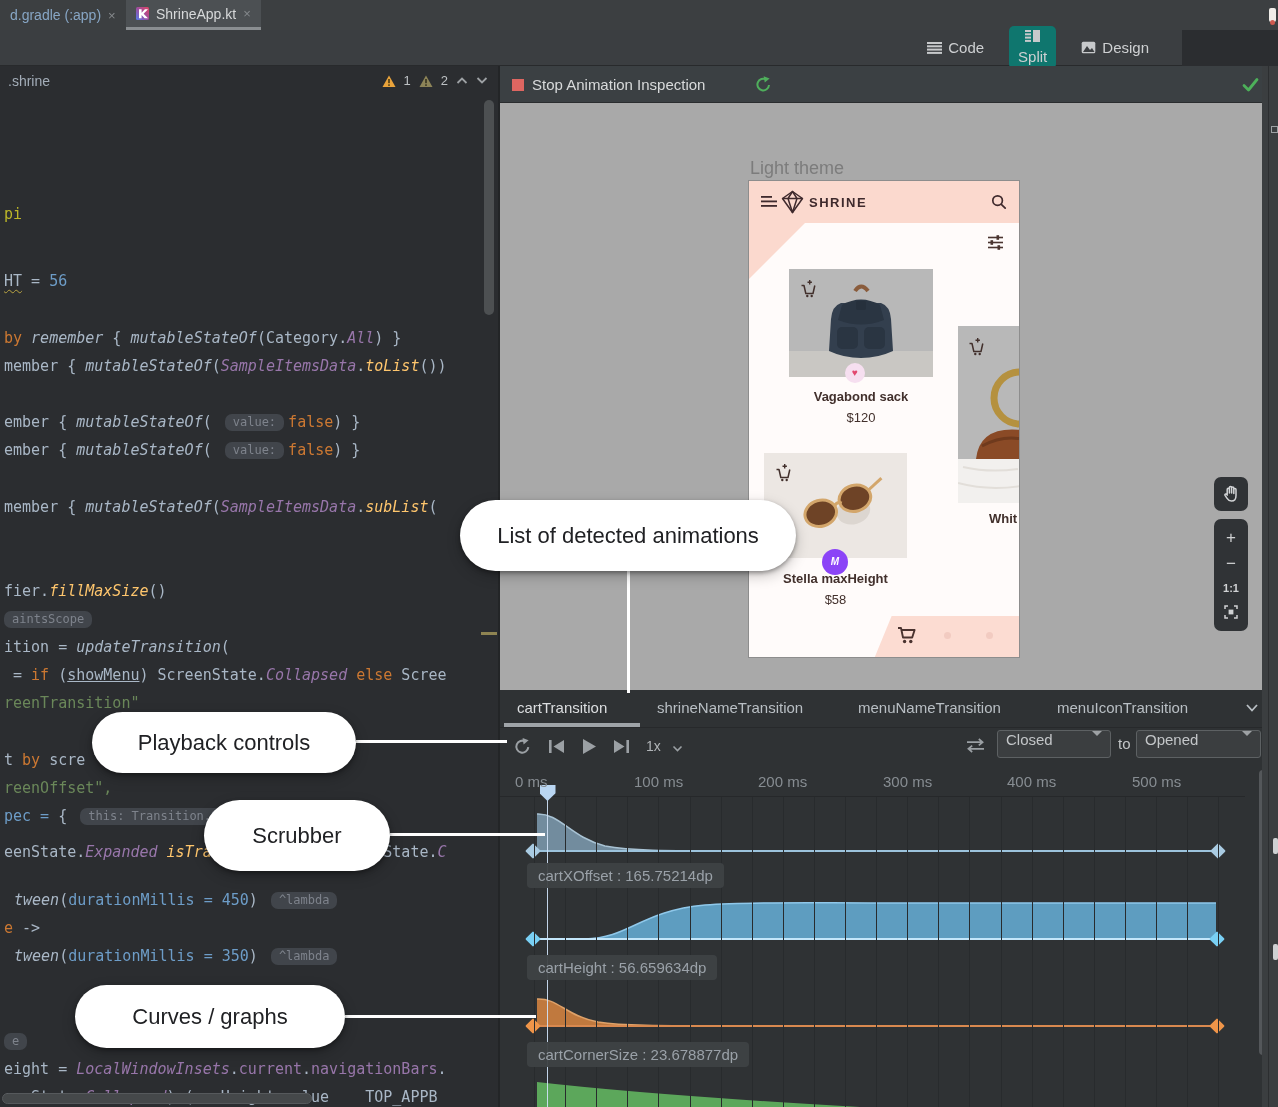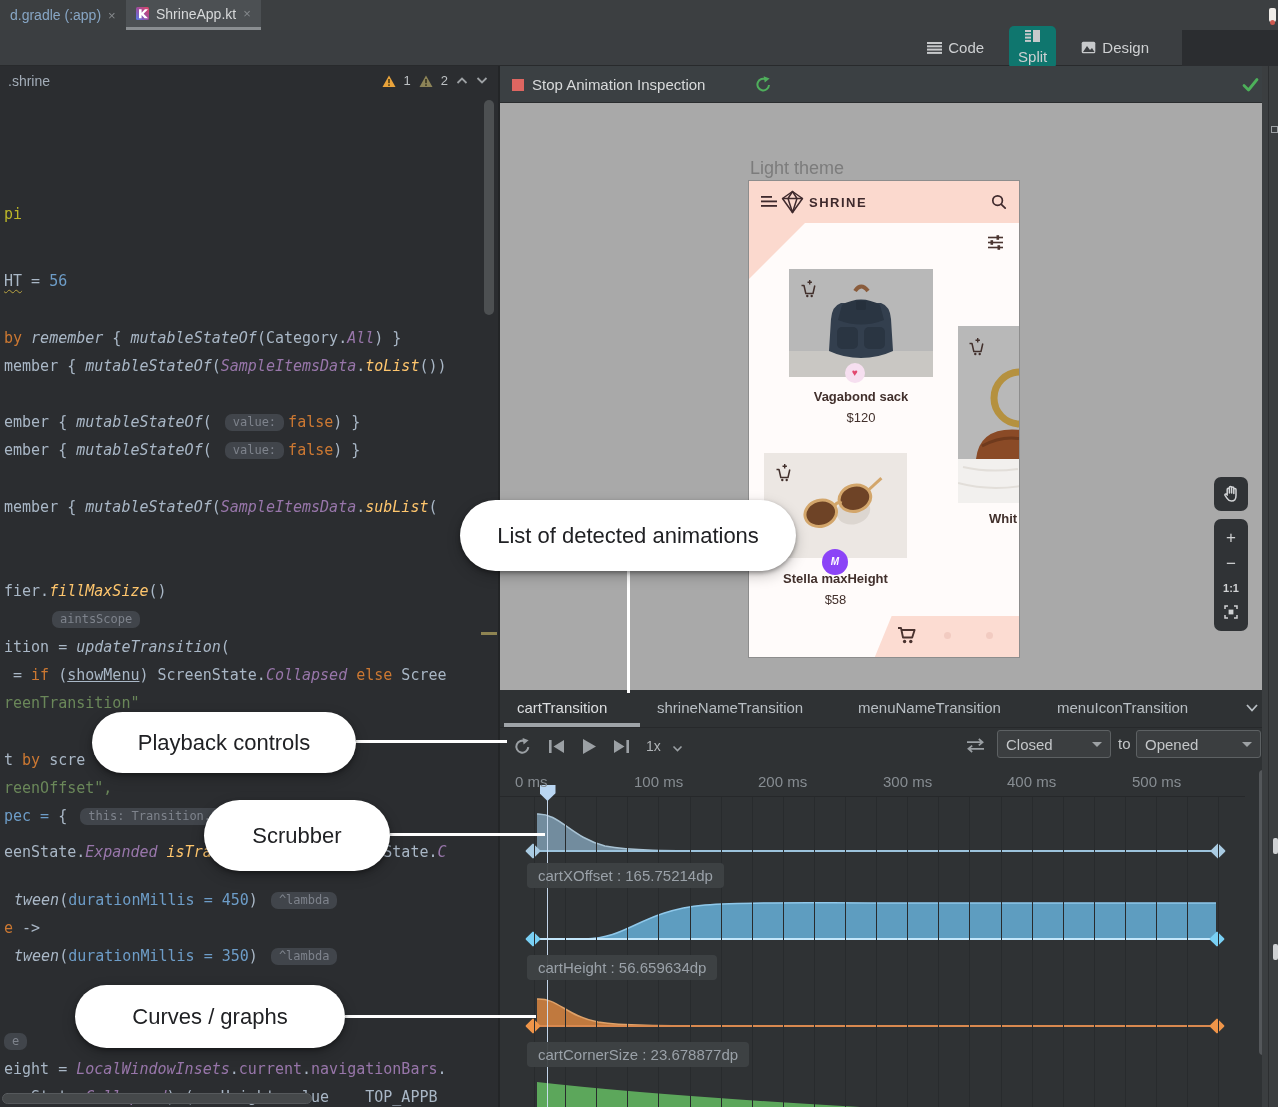--- a/index.html
+++ b/index.html
@@ -85,21 +85,21 @@
   .animpanel{ left:500px; top:690px; width:768px; height:417px; background:#2f3234; }
   .anim-tabrow{ position:absolute; left:0; top:0; width:768px; height:38px;
     border-bottom:1px solid #27292b; }
   .anim-tab{ position:absolute; top:9px; font-size:15px; color:#b9bfc4; }
   .anim-tab.active{ color:#dcdee0; }
   .tab-underline{ position:absolute; left:4px; top:33px; width:136px; height:3.5px; background:#9fa4a8; }
   .controlsrow{ position:absolute; left:0; top:38px; width:768px; height:37px; }
   .pbicon{ position:absolute; top:9px; }
   .speed{ position:absolute; left:146px; top:10px; color:#b0b4b7; font-size:14px; }
   .combo{ position:absolute; top:2px; height:28px; background:#3b3e40; border:1px solid #5d6163;
-    border-radius:3px; color:#c3c6c8; font-size:15px; display:flex; align-items:center;
+    border-radius:3px; color:#c3c6c8; font-size:15px; display:flex; align-items:flex-start;
     justify-content:space-between; padding:0 8px;gap:15px; }
   .combo-arrow{ width:0; height:0; border-left:5px solid transparent; border-right:5px solid transparent;
     border-top:5px solid #9da1a4; }
   .tolabel{ position:absolute; left:618px; top:7px; color:#c3c6c8; font-size:15px; }
 
   .timeline{ position:absolute; left:0; top:75px; width:768px; height:342px; }
   .tick{ position:absolute; top:8px; font-size:15px; color:#878d92; }
   .tickline{ position:absolute; left:0; top:31px; width:745px; height:1px; background:#26282a; }
   .gridline{ position:absolute; top:32px; width:1px; height:310px; background:#282b2d; }
   .scrub-line{ position:absolute; left:46.7px; top:33px; width:1.6px; height:309px;
@@ -212,21 +212,21 @@
     </div>
     <div id="code-layer">
         <div class="code-line" style="top: 138px; left: 4px;"><span class="s-ann">pi</span></div>
         <div class="code-line" style="top: 205px; left: 4px;"><span class="s-wavy">HT</span><span class="s-id"> = </span><span class="s-num">56</span></div>
         <div class="code-line" style="top: 262px; left: 4px;"><span class="s-kw">by</span><span class="s-id"> </span><span class="s-it">remember</span><span class="s-id"> { </span><span class="s-it">mutableStateOf</span><span class="s-id">(Category.</span><span class="s-cls">All</span><span class="s-id">) }</span></div>
         <div class="code-line" style="top: 290px; left: 4px;"><span class="s-id">member { </span><span class="s-it">mutableStateOf</span><span class="s-id">(</span><span class="s-cls">SampleItemsData</span><span class="s-id">.</span><span class="s-call">toList</span><span class="s-id">())</span></div>
         <div class="code-line" style="top: 346px; left: 4px;"><span class="s-id">ember { </span><span class="s-it">mutableStateOf</span><span class="s-id">( </span><span class="s-hint">value:</span><span class="s-kw">false</span><span class="s-id">) }</span></div>
         <div class="code-line" style="top: 374px; left: 4px;"><span class="s-id">ember { </span><span class="s-it">mutableStateOf</span><span class="s-id">( </span><span class="s-hint">value:</span><span class="s-kw">false</span><span class="s-id">) }</span></div>
         <div class="code-line" style="top: 431px; left: 4px;"><span class="s-id">member { </span><span class="s-it">mutableStateOf</span><span class="s-id">(</span><span class="s-cls">SampleItemsData</span><span class="s-id">.</span><span class="s-call">subList</span><span class="s-id">(</span></div>
         <div class="code-line" style="top: 515px; left: 4px;"><span class="s-id">fier.</span><span class="s-call">fillMaxSize</span><span class="s-id">()</span></div>
-        <div class="code-line" style="top: 543px; left: 0px; padding-left: 48px;"><span class="s-hint">aintsScope</span></div>
+        <div class="code-line" style="top: 543px; left: 0px;"><span class="s-hint">aintsScope</span></div>
         <div class="code-line" style="top: 571px; left: 4px;"><span class="s-id">ition = </span><span class="s-it">updateTransition</span><span class="s-id">(</span></div>
         <div class="code-line" style="top: 599px; left: 4px;"><span class="s-id"> = </span><span class="s-kw">if</span><span class="s-id"> (</span><span class="s-ul">showMenu</span><span class="s-id">) ScreenState.</span><span class="s-cls">Collapsed</span><span class="s-id"> </span><span class="s-kw">else</span><span class="s-id"> Scree</span></div>
         <div class="code-line" style="top: 627px; left: 4px;"><span class="s-str">reenTransition"</span></div>
         <div class="code-line" style="top: 684px; left: 4px;"><span class="s-id">t </span><span class="s-kw">by</span><span class="s-id"> scre</span></div>
         <div class="code-line" style="top: 712px; left: 4px;"><span class="s-str">reenOffset",</span></div>
         <div class="code-line" style="top: 740px; left: 4px;"><span class="s-num">pec = </span><span class="s-id">{ </span><span class="s-hint">this: Transition.S</span></div>
         <div class="code-line" style="top: 776px; left: 4px;"><span class="s-id">eenState.</span><span class="s-cls">Expanded</span><span class="s-id"> </span><span class="s-call">isTransitioningTo</span><span class="s-id"> ScreenState.</span><span class="s-cls">C</span></div>
         <div class="code-line" style="top: 824px; left: 14px;"><span class="s-it">tween</span><span class="s-id">(</span><span class="s-num">durationMillis = 450</span><span class="s-id">) </span><span class="s-hint">^lambda</span></div>
         <div class="code-line" style="top: 852px; left: 4px;"><span class="s-kw">e</span><span class="s-id"> -&gt;</span></div>
         <div class="code-line" style="top: 880px; left: 14px;"><span class="s-it">tween</span><span class="s-id">(</span><span class="s-num">durationMillis = 350</span><span class="s-id">) </span><span class="s-hint">^lambda</span></div>

